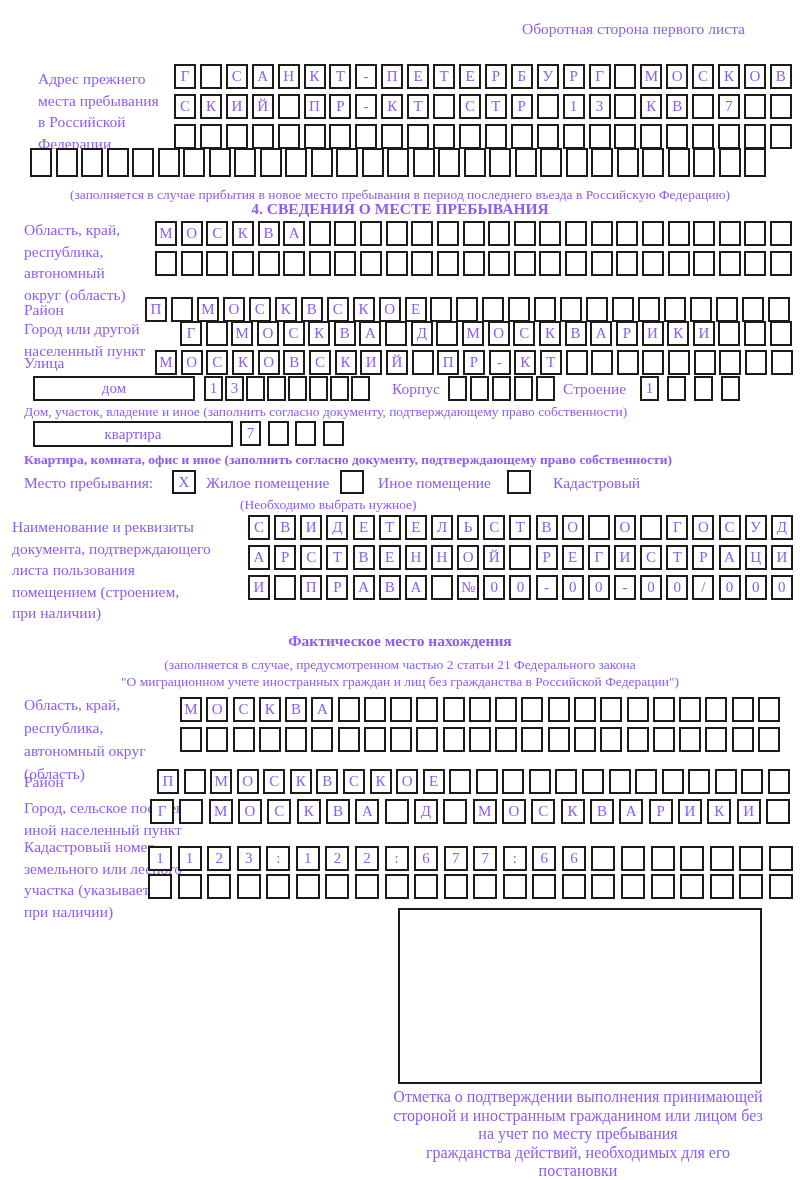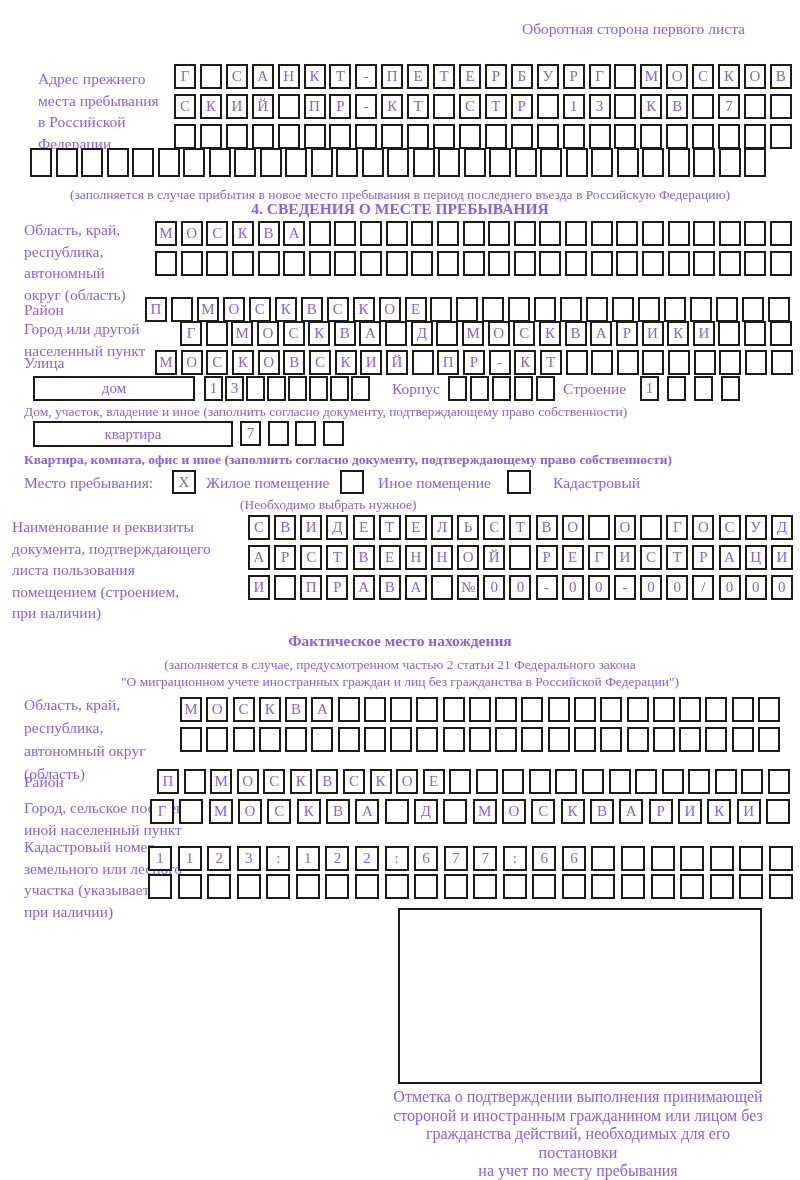--- a/index.html
+++ b/index.html
@@ -596,17 +596,17 @@
       <span class="cell"></span>
       <span class="cell"></span>
       <span class="cell"></span>
       <span class="cell"></span>
     </div>
 
   <div class="stampbox" style="left:398px; top:908px; width:360px; height:172px;"></div>
   <div class="abs caption" style="left:388px; top:1088px; width:380px;">
       <div>Отметка о подтверждении выполнения принимающей</div>
       <div>стороной и иностранным гражданином или лицом без</div>
+      <div>на учет по месту пребывания</div>
       <div>гражданства действий, необходимых для его постановки</div>
-      <div>на учет по месту пребывания</div>
     </div>
 
 </div>
 
 </body></html>

